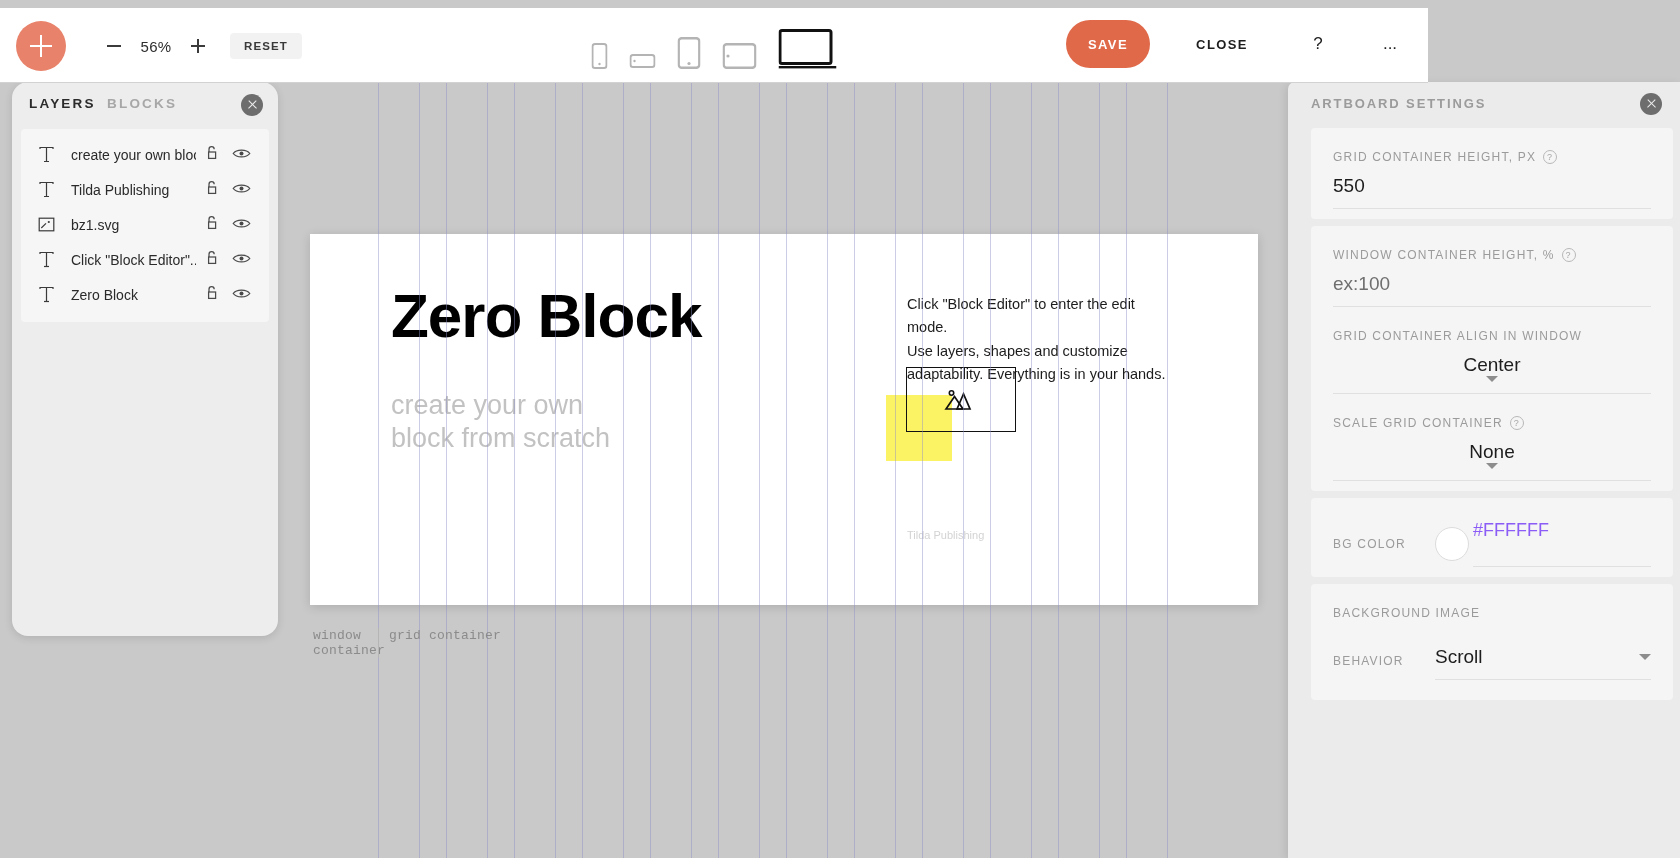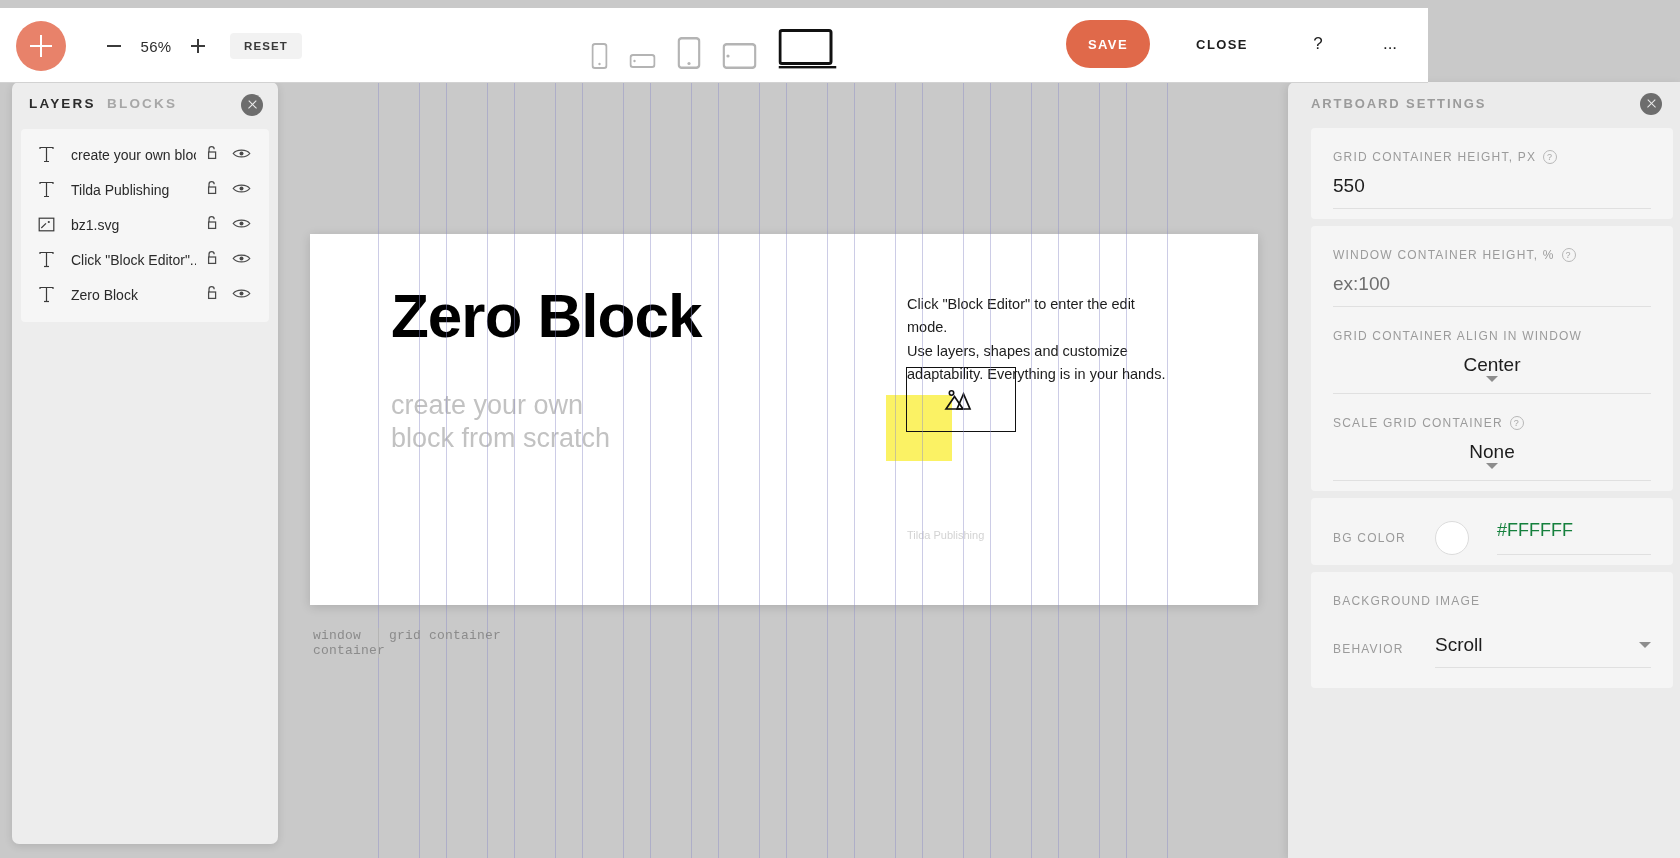--- a/index.html
+++ b/index.html
@@ -147,23 +147,23 @@
     z-index: 5; display: flex;
   }
   .cl { font-size: 13px; color: #8b8b8b; letter-spacing: .2px;
         font-family: Liberation Mono, monospace; }
   .cl-win { width: 68px; padding-left: 3px; }
   .cl-grid { padding-left: 10px; border-left: 1px solid #b5b5b5; }
 
   
   .left-panel {
     position: absolute; left: 12px; top: 82px;
-    width: 266px; height: 762px;
+    width: 266px; height: 554px;
     background: #ededed;
-    border-radius: 7px;
+    border-radius: 16px;
     box-shadow: 0 2px 9px rgba(0,0,0,.12);
     z-index: 30;
     overflow: hidden;
   }
   .lp-head { position: relative; height: 47px; }
   .lp-tab {
     position: absolute; top: 14px;
     font-size: 13.5px; font-weight: 700; letter-spacing: 2.2px;
     background: none; border: none; cursor: pointer;
     font-family: "Liberation Sans", sans-serif;
@@ -277,23 +277,23 @@
     font-size: 12px; letter-spacing: 1.2px; color: #9b9b9b;
     width: 102px; flex: 0 0 102px;
     font-family: "Liberation Sans", sans-serif;
   }
   .bg-swatch {
     width: 34px; height: 34px; border-radius: 50%;
     background: #fff; border: 1px solid #dcdcdc;
     flex: 0 0 34px; cursor: pointer;
   }
   .bg-hex {
-    margin-left: 28px; flex: 1;
-    font-size: 18px; color: #15803d;
-    padding-bottom: 13px; border-bottom: 1px solid #e0e0e0;
+    margin-left: 4px; flex: 1;
+    font-size: 18px; color: #8b5cf6;
+    padding-bottom: 25px; border-bottom: 1px solid #e0e0e0;
     font-family: "Liberation Sans", sans-serif;
   }
   .upload-btn {
     display: block; width: 100%;
     margin-top: 14px;
     background: #262626; color: #fff;
     border: none; border-radius: 3px;
     height: 49px; font-size: 17px; cursor: pointer;
     font-family: "Liberation Sans", sans-serif;
   }

